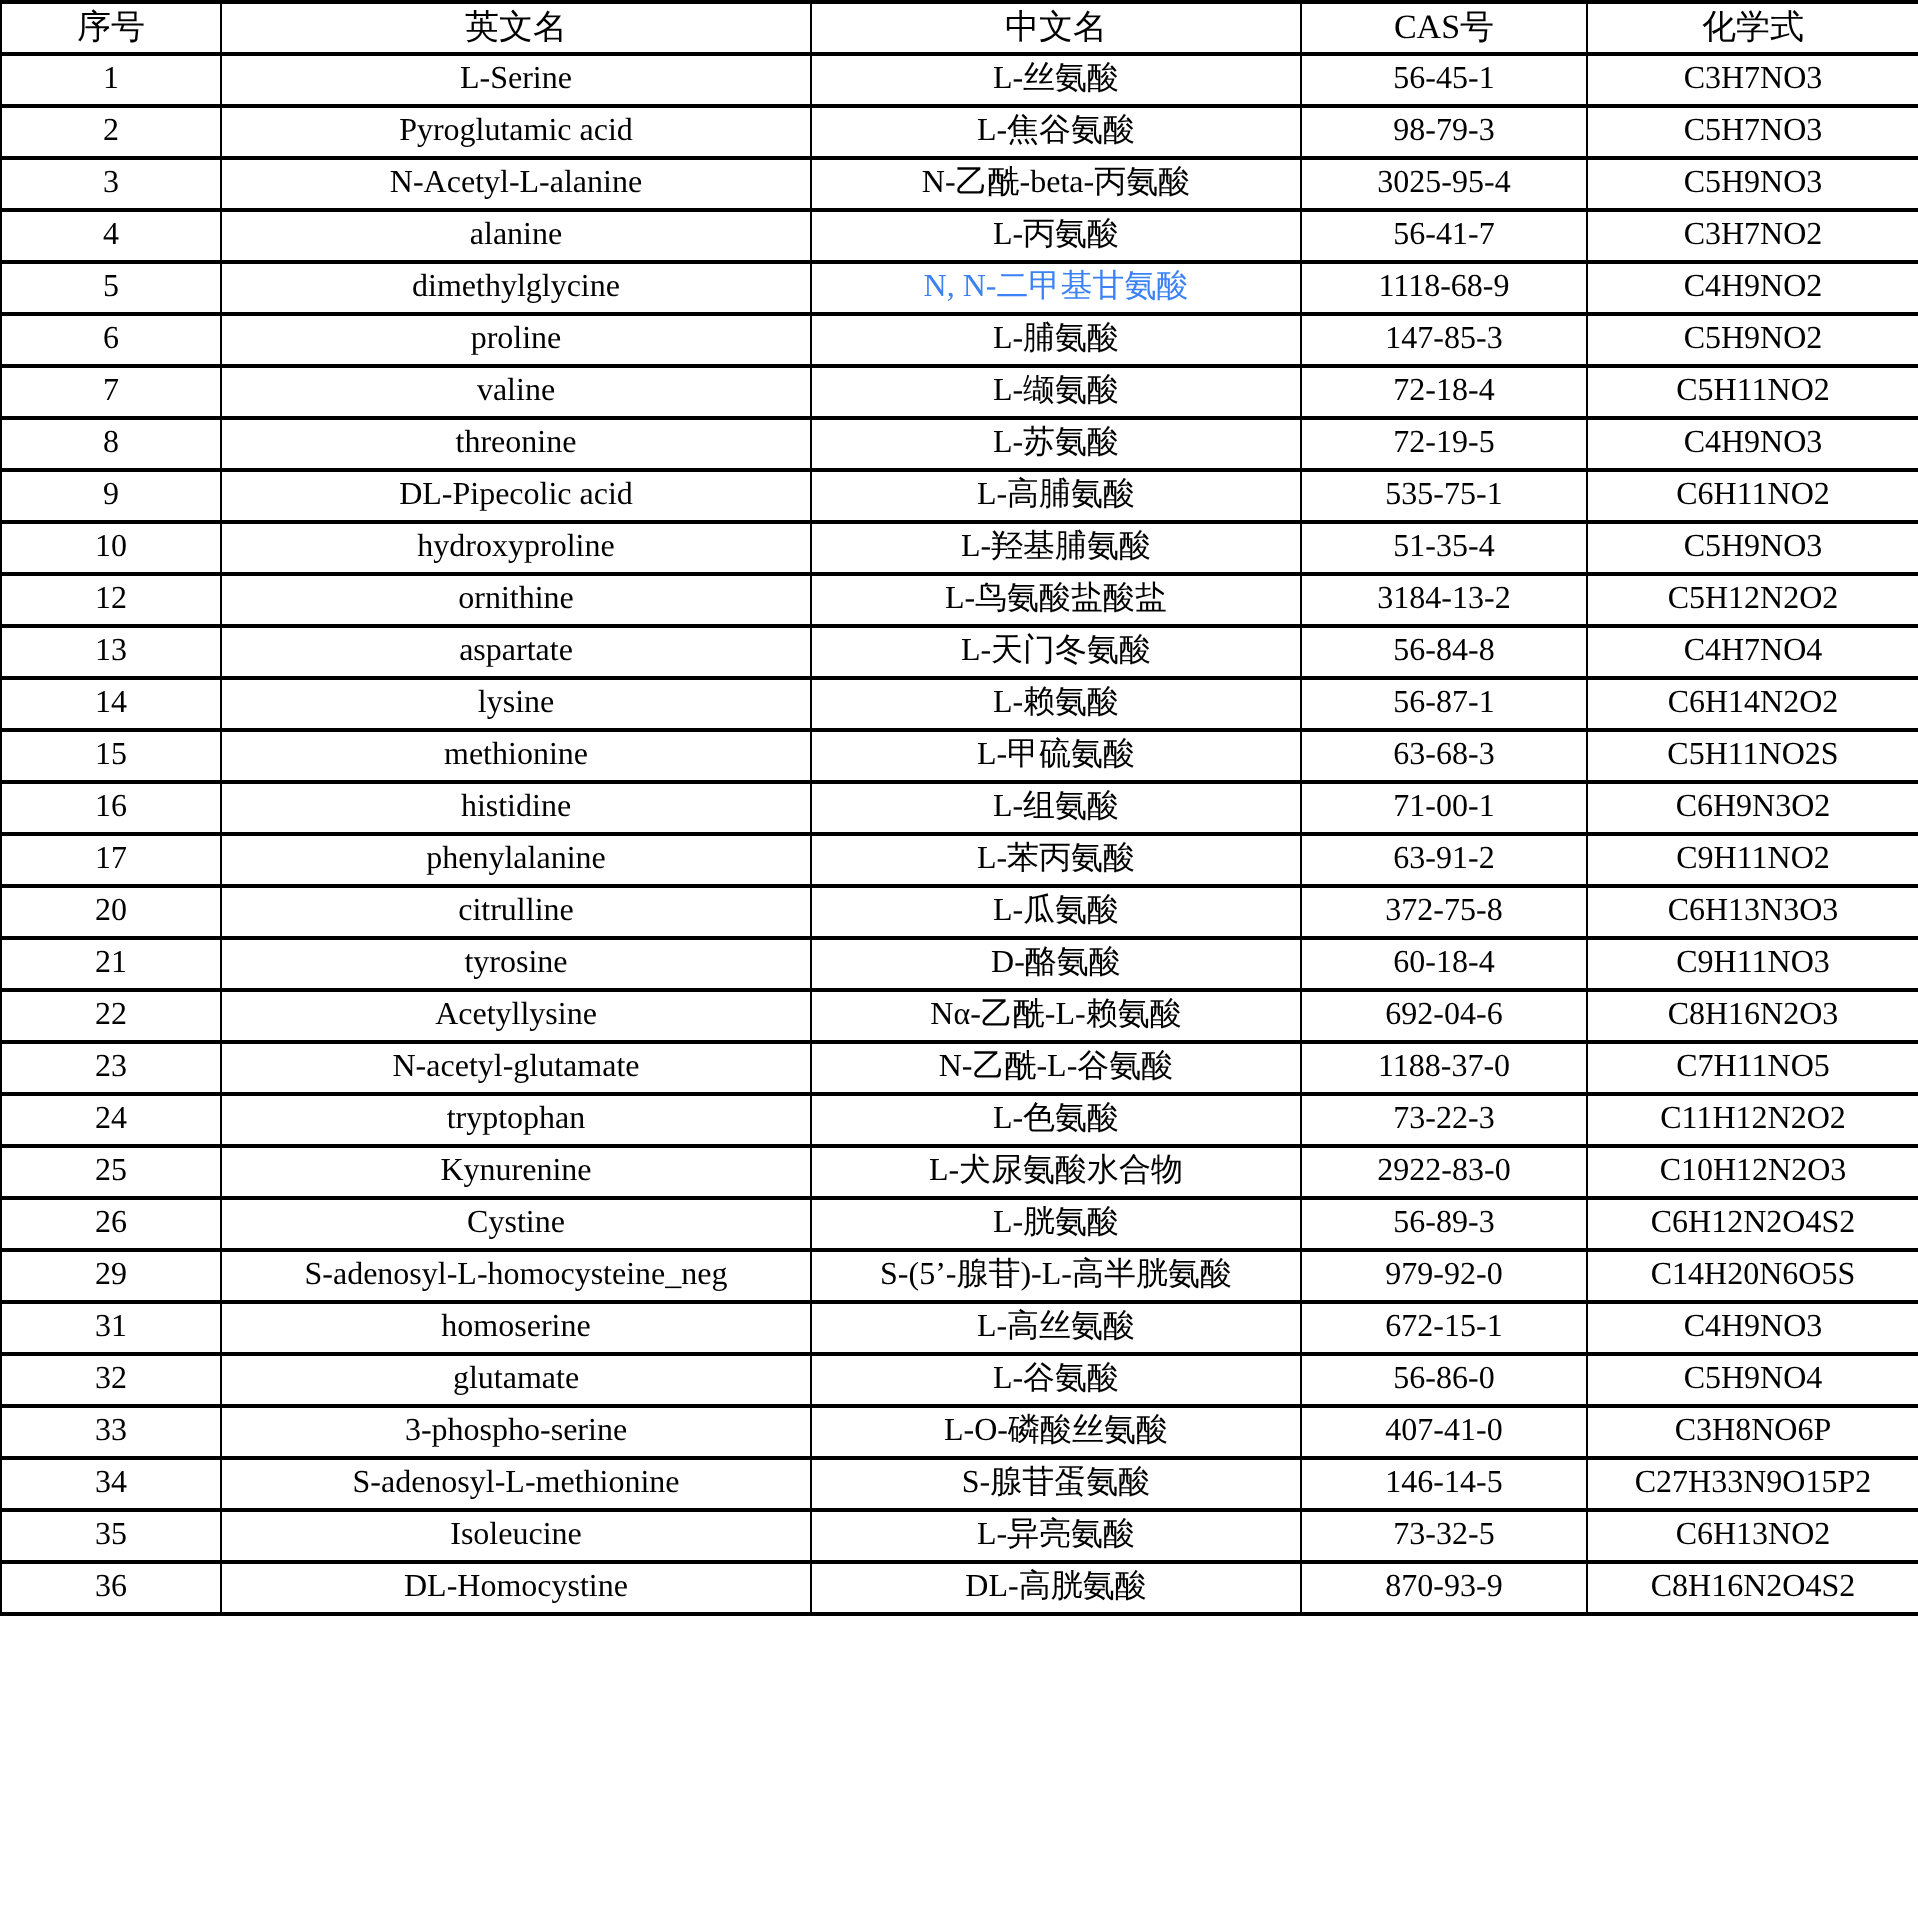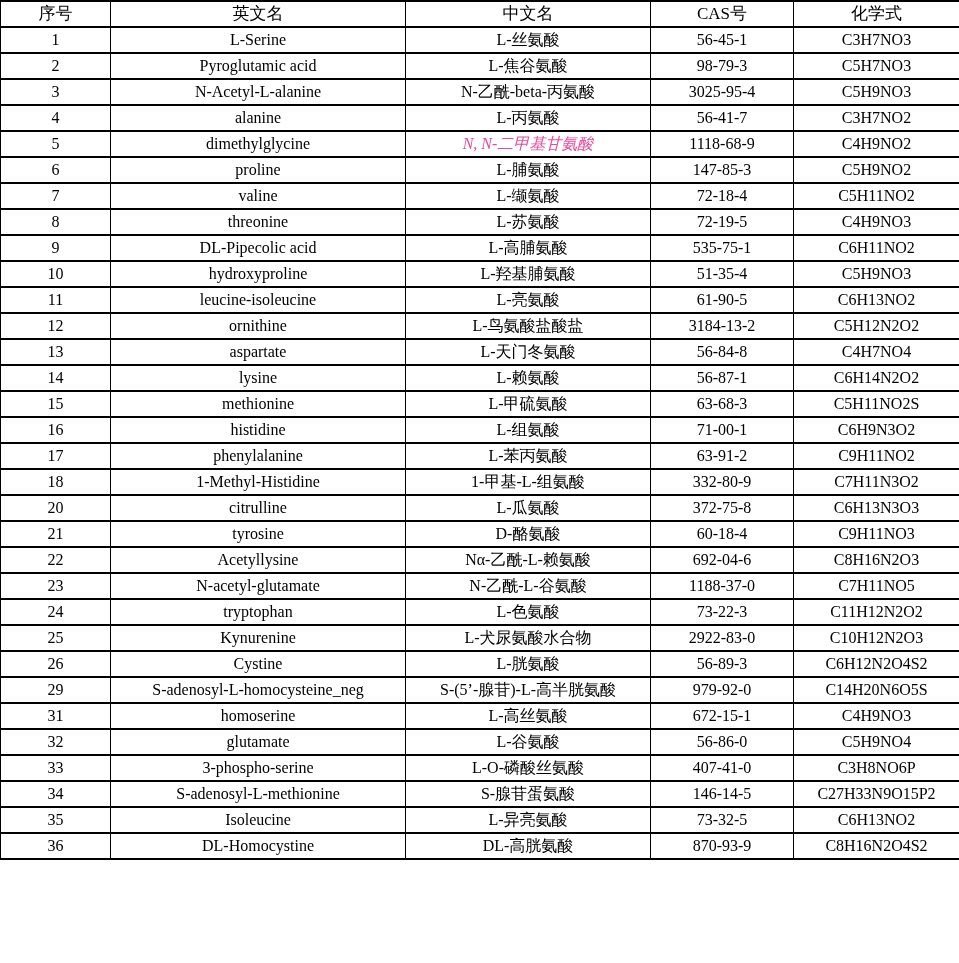--- a/index.html
+++ b/index.html
@@ -31,22 +31,21 @@
     font-weight: normal;
     line-height: 1.1;
     white-space: nowrap;
     overflow: visible;
   }
   th {
     font-size: 17px;
     text-align: center;
   }
   td.muted {
-    color: #ec4899;
-    font-style: italic;
+    color: #3b82f6;
   }
 </style>
 </head>
 <body>
 
 <table>
   <colgroup>
     <col style="width:110px">
     <col style="width:295px">
     <col style="width:245px">
@@ -127,27 +126,20 @@
         <td>C6H11NO2</td>
       </tr>
       <tr>
         <td>10</td>
         <td>hydroxyproline</td>
         <td>L-羟基脯氨酸</td>
         <td>51-35-4</td>
         <td>C5H9NO3</td>
       </tr>
       <tr>
-        <td>11</td>
-        <td>leucine-isoleucine</td>
-        <td>L-亮氨酸</td>
-        <td>61-90-5</td>
-        <td>C6H13NO2</td>
-      </tr>
-      <tr>
         <td>12</td>
         <td>ornithine</td>
         <td>L-鸟氨酸盐酸盐</td>
         <td>3184-13-2</td>
         <td>C5H12N2O2</td>
       </tr>
       <tr>
         <td>13</td>
         <td>aspartate</td>
         <td>L-天门冬氨酸</td>
@@ -176,27 +168,20 @@
         <td>C6H9N3O2</td>
       </tr>
       <tr>
         <td>17</td>
         <td>phenylalanine</td>
         <td>L-苯丙氨酸</td>
         <td>63-91-2</td>
         <td>C9H11NO2</td>
       </tr>
       <tr>
-        <td>18</td>
-        <td>1-Methyl-Histidine</td>
-        <td>1-甲基-L-组氨酸</td>
-        <td>332-80-9</td>
-        <td>C7H11N3O2</td>
-      </tr>
-      <tr>
         <td>20</td>
         <td>citrulline</td>
         <td>L-瓜氨酸</td>
         <td>372-75-8</td>
         <td>C6H13N3O3</td>
       </tr>
       <tr>
         <td>21</td>
         <td>tyrosine</td>
         <td>D-酪氨酸</td>

